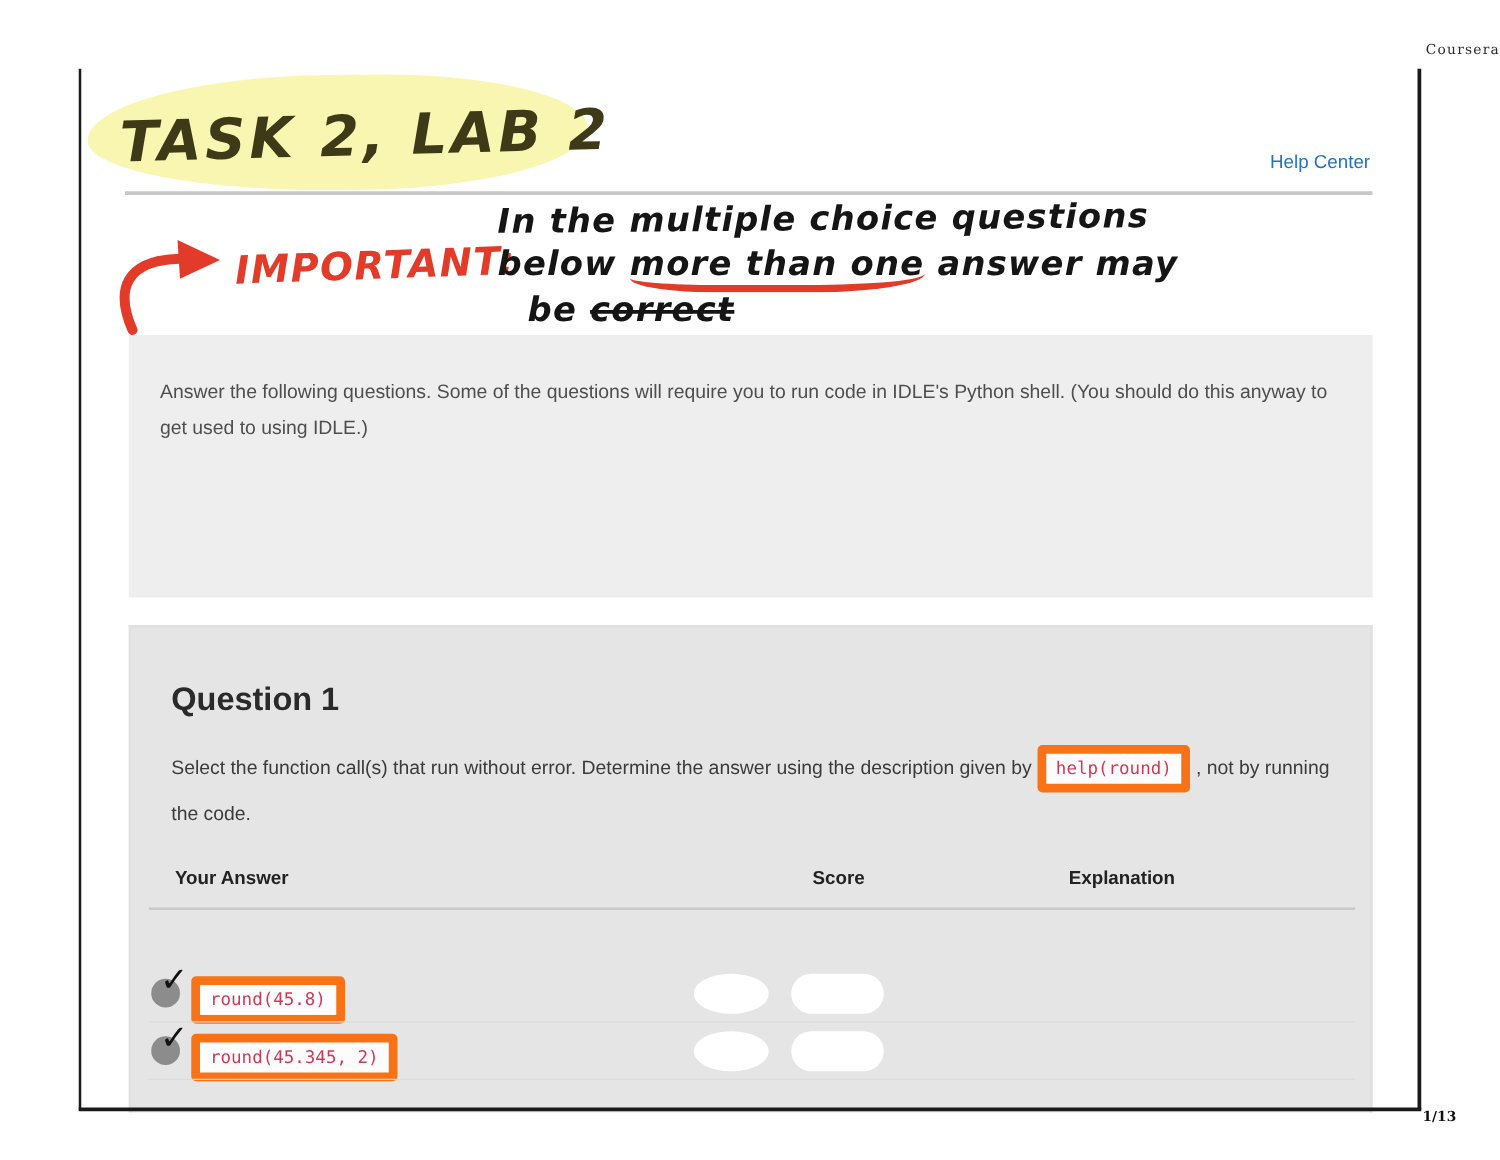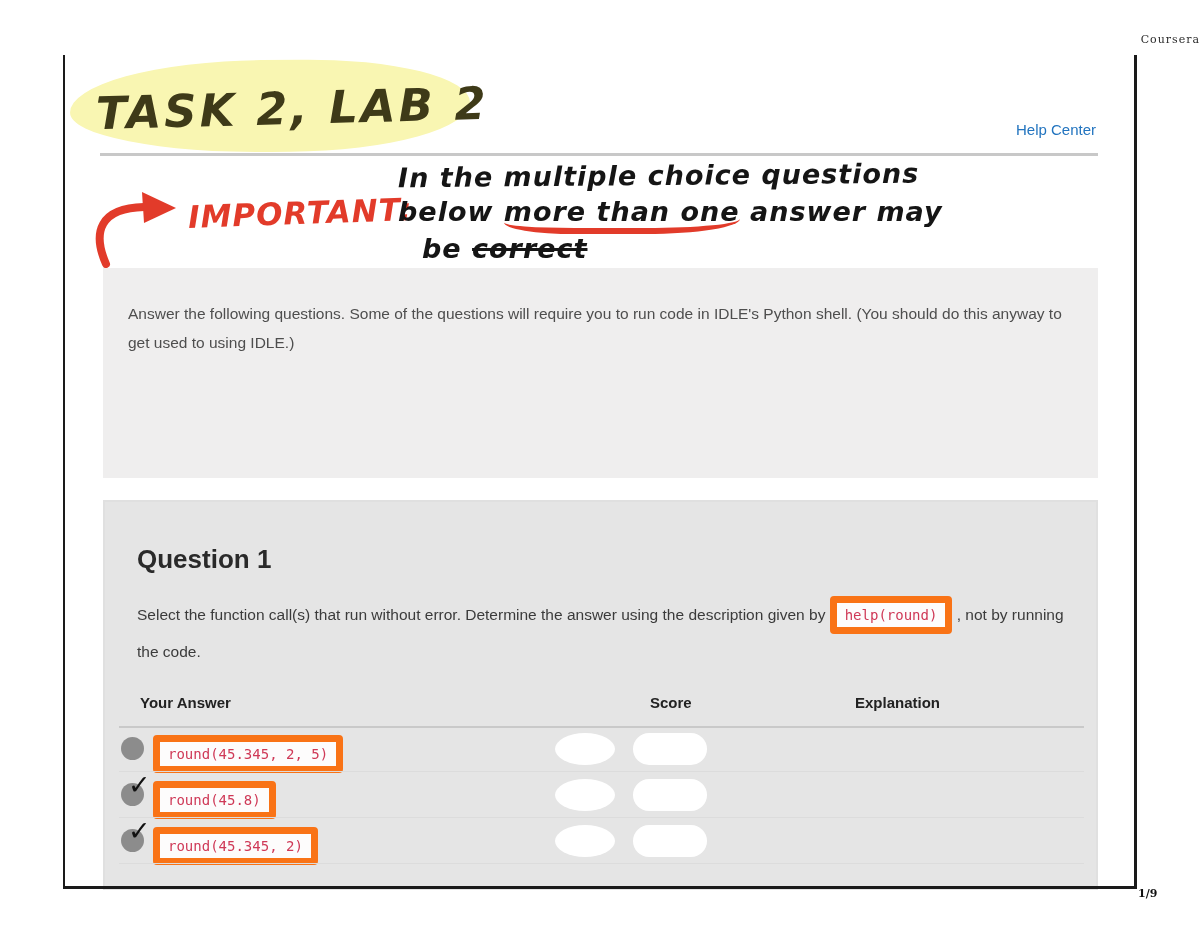--- a/index.html
+++ b/index.html
@@ -155,29 +155,20 @@
 
   <div class="question-card">
     <div class="q-title">Question 1</div>
     <div class="q-prompt"><span>Select the function call(s) that run without error. Determine the answer using the description given by </span><span class="code-chip">help(round)</span><span> , not by running the code.</span></div>
 
     <div class="tbl-header th-answer">Your Answer</div>
     <div class="tbl-header th-score">Score</div>
     <div class="tbl-header th-explanation">Explanation</div>
     <div class="tbl-header-divider"></div>
 
-    <div class="answer-row row-1">
-      <div class="check-circle">
-        <span class="check-glyph"></span>
-      </div>
-      <span class="code-chip row-chip">round(45.345, 2, 5)</span>
-      <div class="whiteout blob-a"></div>
-      <div class="whiteout blob-b"></div>
-      <div class="row-divider"></div>
-    </div>
 
     <div class="answer-row row-2">
       <div class="check-circle">
         <span class="check-glyph">✓</span>
       </div>
       <span class="code-chip row-chip">round(45.8)</span>
       <div class="whiteout blob-a"></div>
       <div class="whiteout blob-b"></div>
       <div class="row-divider"></div>
     </div>
@@ -190,14 +181,14 @@
       <div class="whiteout blob-a"></div>
       <div class="whiteout blob-b"></div>
       <div class="row-divider"></div>
     </div>
   </div>
 
   <div class="frame-line frame-left"></div>
   <div class="frame-line frame-right"></div>
   <div class="frame-line frame-bottom"></div>
 
-  <div class="page-indicator">1/9</div>
+  <div class="page-indicator">1/13</div>
 </div>
 
 </body></html>

